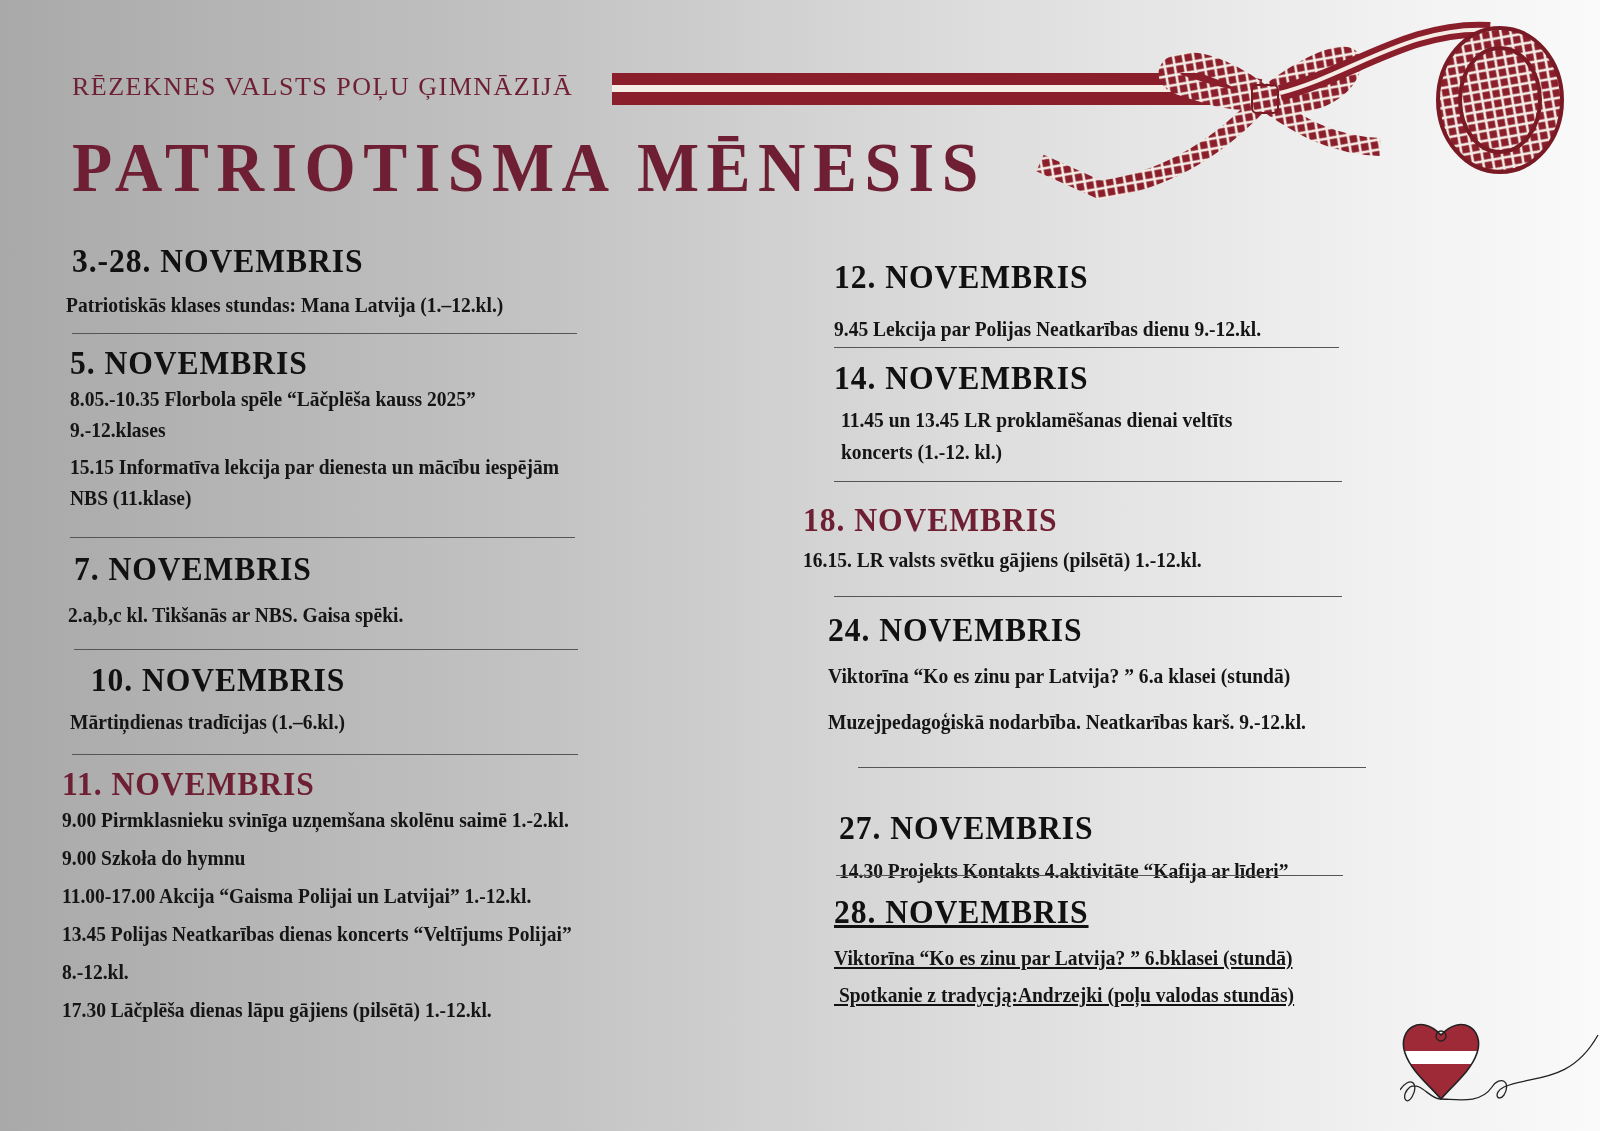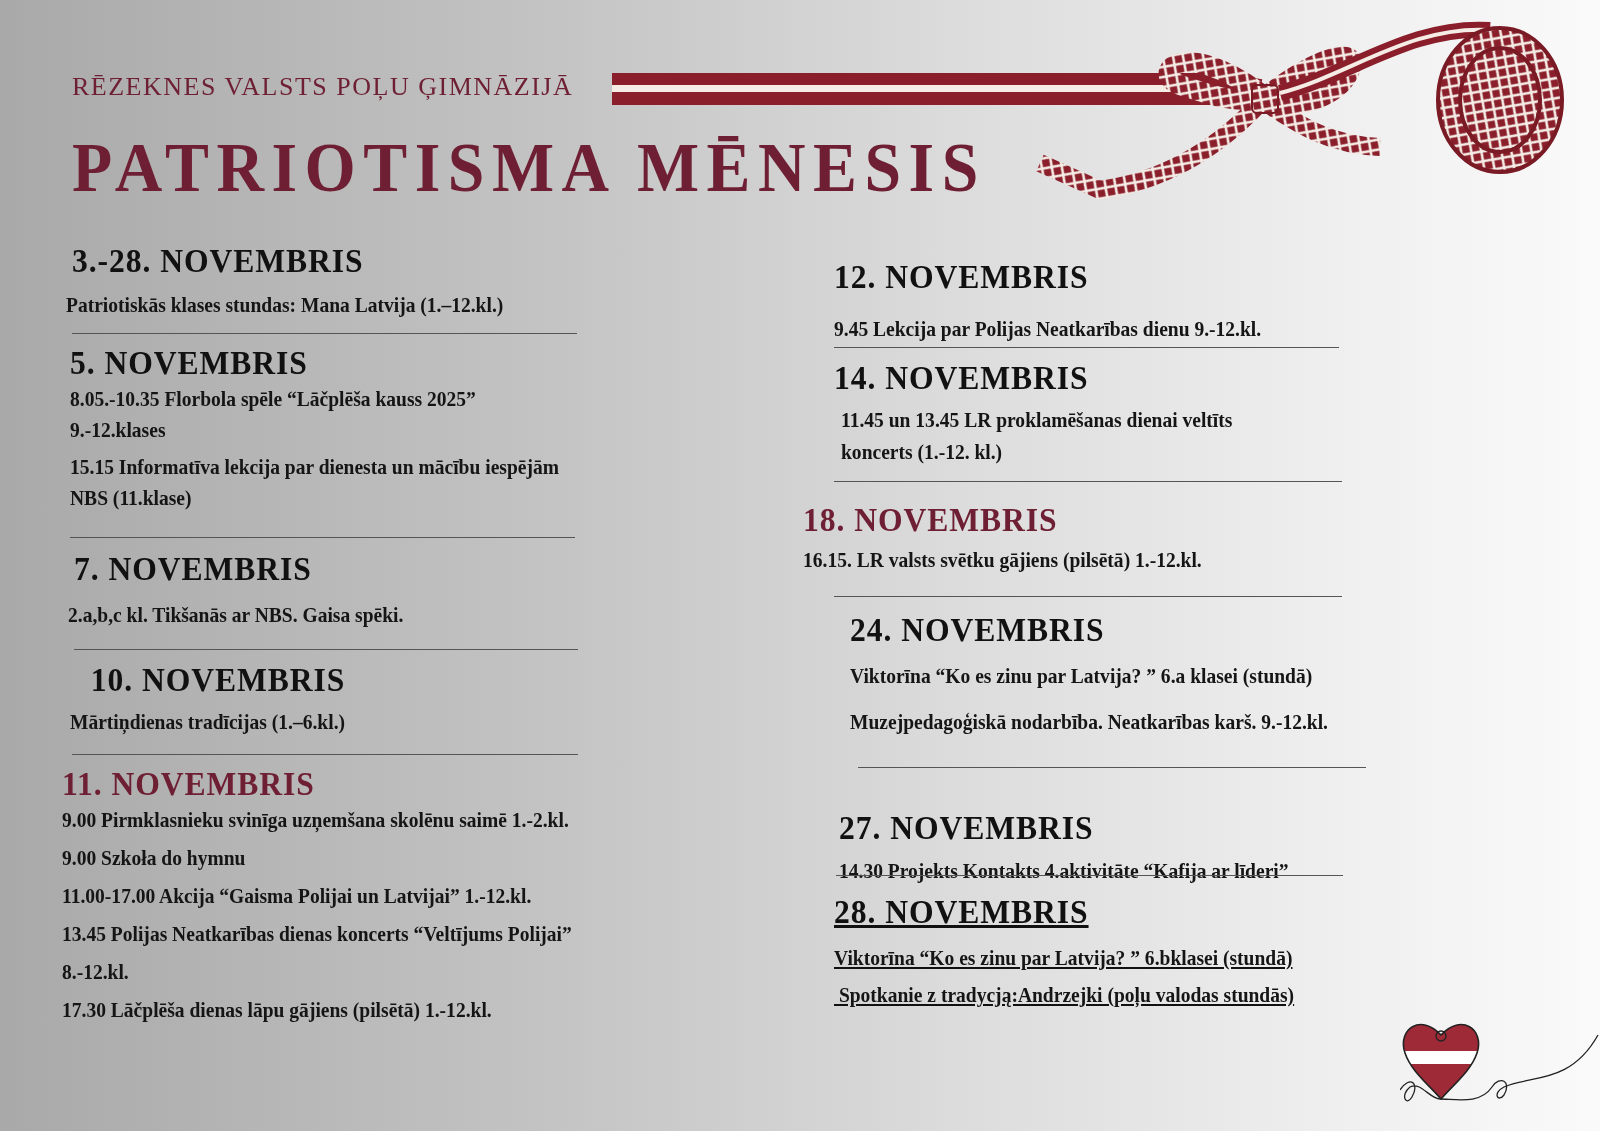--- a/index.html
+++ b/index.html
@@ -123,21 +123,21 @@
   <div class="evt" style="margin-top:9px; margin-left:7px;">koncerts  (1.-12. kl.)</div>
 </div>
 <div class="rule" style="left:834px; top:481px; width:508px;"></div>
 
 <div class="section" style="left:803px; top:503px;">
   <div class="date accent">18. NOVEMBRIS</div>
   <div class="evt" style="margin-top:12px;">16.15. LR valsts svētku gājiens (pilsētā) 1.-12.kl.</div>
 </div>
 <div class="rule" style="left:834px; top:596px; width:508px;"></div>
 
-<div class="section" style="left:850px; top:613px;">
+<div class="section" style="left:828px; top:613px;">
   <div class="date">24. NOVEMBRIS</div>
   <div class="evt" style="margin-top:18px;">Viktorīna “Ko es zinu par Latvija? ” 6.a klasei (stundā)</div>
   <div class="evt" style="margin-top:23px;">Muzejpedagoģiskā nodarbība. Neatkarības karš. 9.-12.kl.</div>
 </div>
 <div class="rule" style="left:858px; top:767px; width:508px;"></div>
 
 <div class="section" style="left:839px; top:811px;">
   <div class="date">27. NOVEMBRIS</div>
   <div class="evt" style="margin-top:15px;">14.30 Projekts Kontakts 4.aktivitāte “Kafija ar līderi”</div>
 </div>

